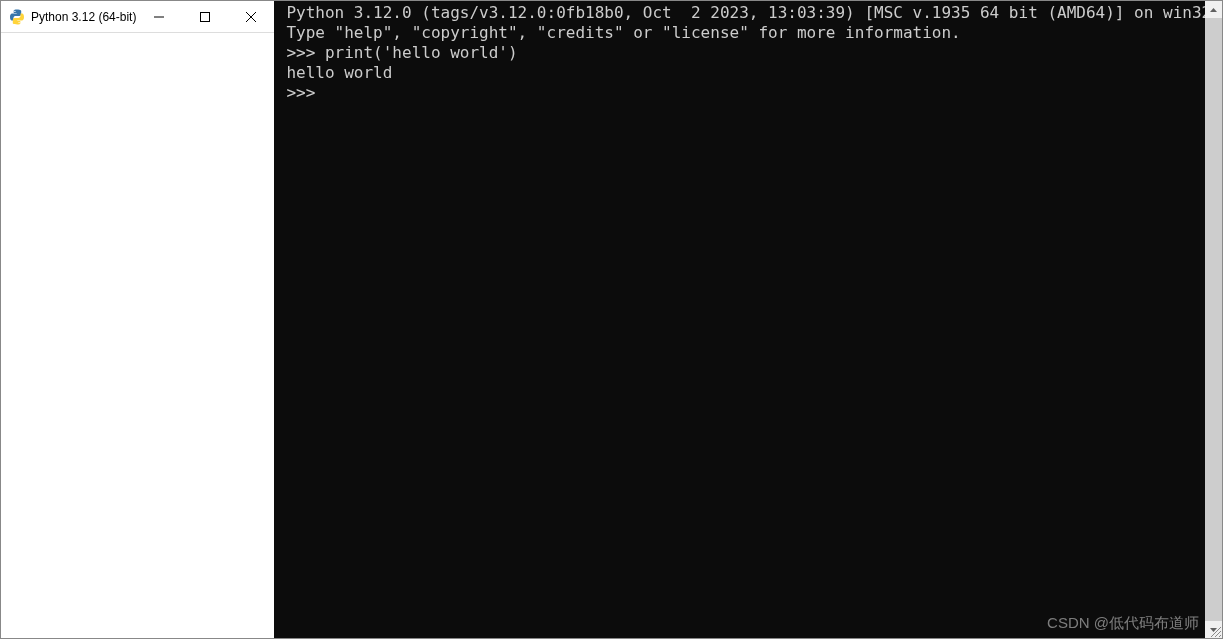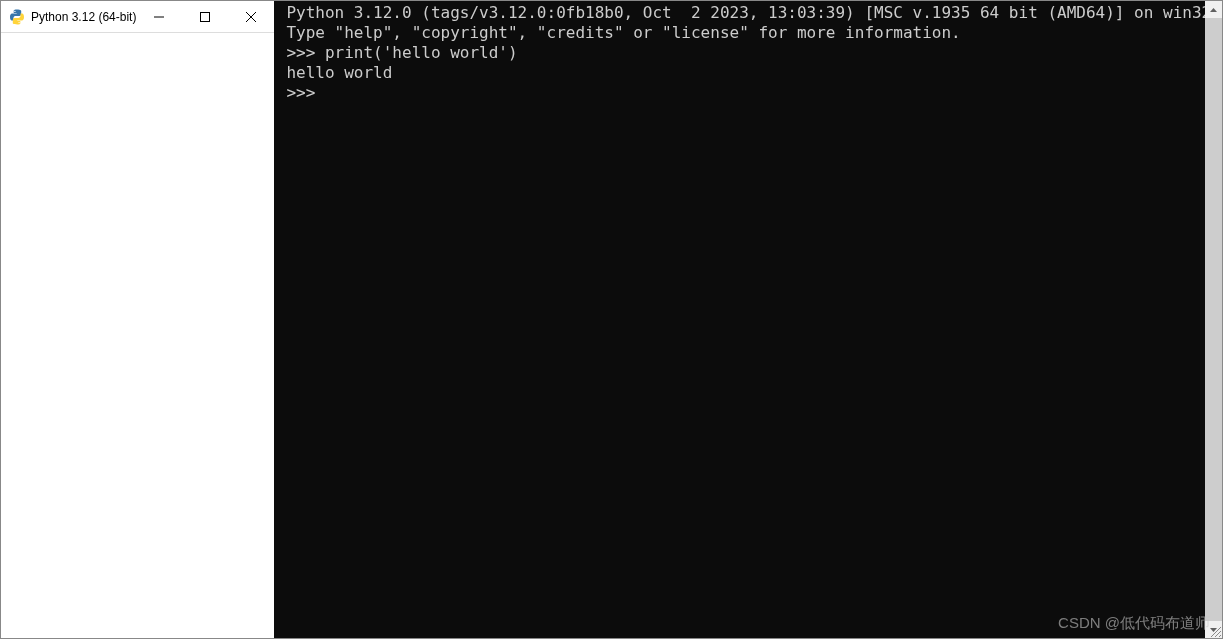--- a/index.html
+++ b/index.html
@@ -95,21 +95,21 @@
       position: absolute;
       top: 0;
       left: 0;
       right: 0;
       height: 100%;
       background: #cdcdcd;
     }
     .watermark {
       position: absolute;
       bottom: 6px;
-      right: 13px;
+      right: 24px;
       color: rgba(200,200,200,0.6);
       font-size: 15px;
       font-family: "Microsoft YaHei", sans-serif;
       pointer-events: none;
       margin-left: 9px;
     }
     .resize-handle {
       position: absolute;
       bottom: 1px;
       right: 1px;

